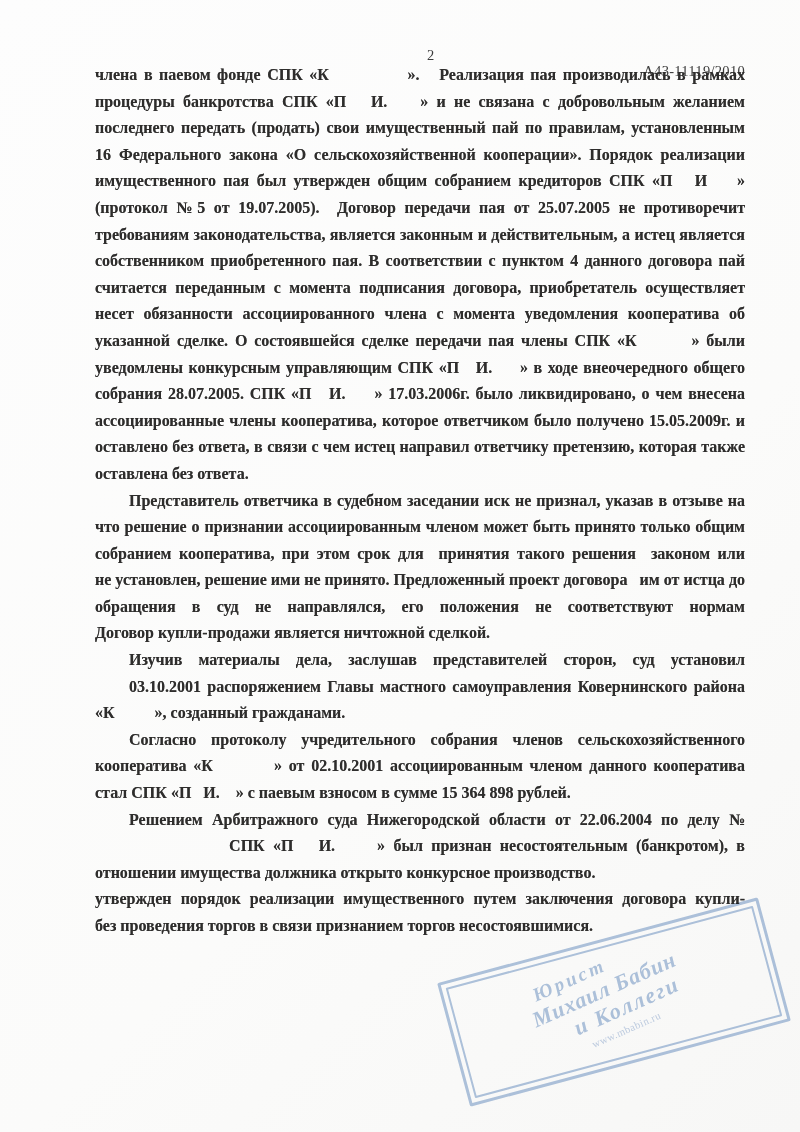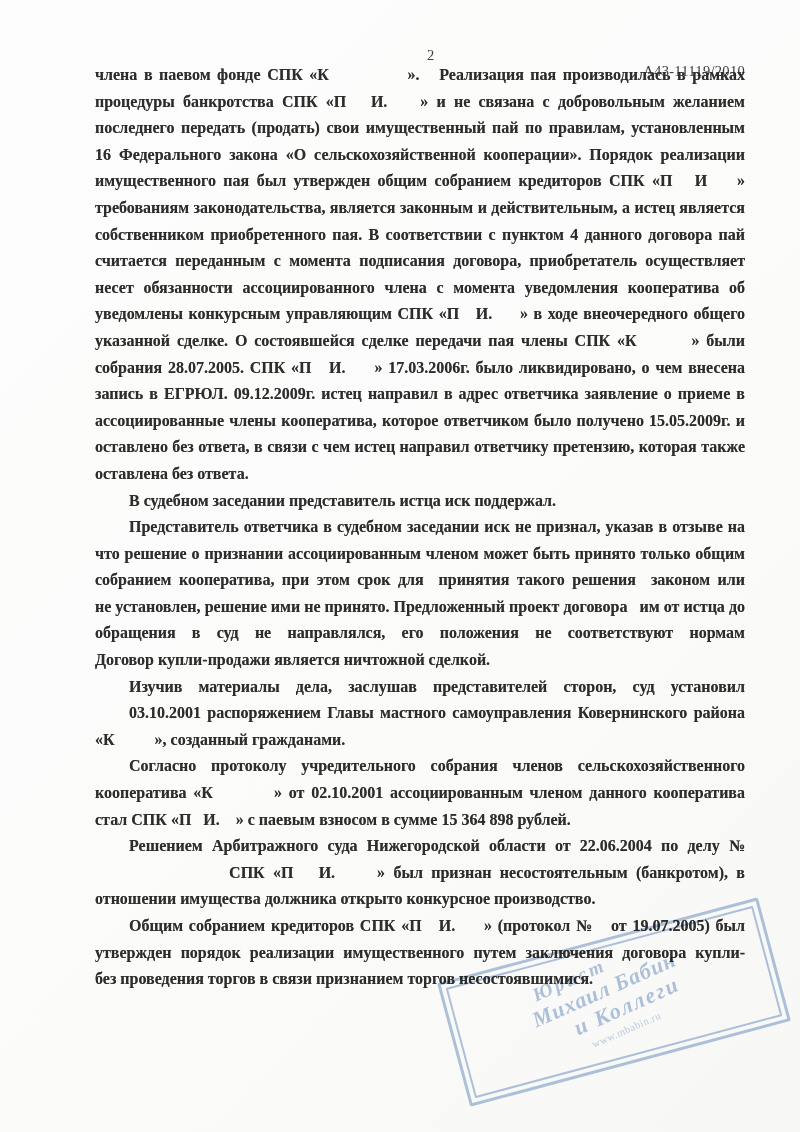--- a/index.html
+++ b/index.html
@@ -81,48 +81,46 @@
     <span class="page-num">2</span>
     <span class="case-num">А43-11119/2010</span>
   </div>
 
   <div class="body-text">
       <div class="line fill">члена в паевом фонде СПК «К&nbsp;&nbsp;&nbsp;&nbsp;&nbsp;&nbsp;&nbsp;&nbsp;&nbsp;&nbsp;&nbsp;&nbsp;».&nbsp;&nbsp;&nbsp;Реализация пая производилась в рамках</div>
       <div class="line fill">процедуры банкротства СПК «П&nbsp;&nbsp;&nbsp;И.&nbsp;&nbsp;&nbsp;&nbsp;» и не связана с добровольным желанием</div>
       <div class="line fill">последнего передать (продать) свои имущественный пай по правилам, установленным ч.4 ст.</div>
       <div class="line fill">16 Федерального закона «О сельскохозяйственной кооперации». Порядок реализации</div>
       <div class="line fill">имущественного пая был утвержден общим собранием кредиторов СПК «П&nbsp;&nbsp;&nbsp;И&nbsp;&nbsp;&nbsp;&nbsp;»</div>
+      <div class="line fill">(протокол №5 от 19.07.2005).&nbsp;&nbsp;Договор передачи пая от 25.07.2005 не противоречит</div>
       <div class="line fill">требованиям законодательства, является законным и действительным, а истец является</div>
       <div class="line fill">собственником приобретенного пая. В соответствии с пунктом 4 данного договора пай</div>
       <div class="line fill">считается переданным с момента подписания договора, приобретатель осуществляет права и</div>
       <div class="line fill">несет обязанности ассоциированного члена с момента уведомления кооператива об</div>
+      <div class="line fill">указанной сделке. О состоявшейся сделке передачи пая члены СПК «К&nbsp;&nbsp;&nbsp;&nbsp;&nbsp;&nbsp;&nbsp;&nbsp;» были</div>
       <div class="line fill">уведомлены конкурсным управляющим СПК «П&nbsp;&nbsp;&nbsp;И.&nbsp;&nbsp;&nbsp;&nbsp;&nbsp;» в ходе внеочередного общего</div>
-      <div class="line fill">указанной сделке. О состоявшейся сделке передачи пая члены СПК «К&nbsp;&nbsp;&nbsp;&nbsp;&nbsp;&nbsp;&nbsp;&nbsp;» были</div>
       <div class="line fill">собрания 28.07.2005. СПК «П&nbsp;&nbsp;&nbsp;И.&nbsp;&nbsp;&nbsp;&nbsp;&nbsp;» 17.03.2006г. было ликвидировано, о чем внесена</div>
-      <div class="line fill">запись в ЕГРЮЛ. 09.12.2009г. истец направил в адрес ответчика заявление о приеме в</div>
       <div class="line fill">ассоциированные члены кооператива, которое ответчиком было получено 15.05.2009г. и</div>
       <div class="line fill">оставлено без ответа, в связи с чем истец направил ответчику претензию, которая также</div>
       <div class="line end">оставлена без ответа.</div>
-      <div class="line end indent">В судебном заседании представитель истца иск поддержал.</div>
       <div class="line fill indent">Представитель ответчика в судебном заседании иск не признал, указав в отзыве на то,</div>
       <div class="line fill">что решение о признании ассоциированным членом может быть принято только общим</div>
       <div class="line fill">собранием кооператива, при этом срок для&nbsp; принятия такого решения&nbsp; законом или уставом</div>
       <div class="line fill">не установлен, решение ими не принято. Предложенный проект договора&nbsp;&nbsp; им от истца до</div>
       <div class="line fill">обращения в суд не направлялся, его положения не соответствуют нормам законодательства.</div>
       <div class="line end">Договор купли-продажи является ничтожной сделкой.</div>
       <div class="line end indent">Изучив материалы дела, заслушав представителей сторон, суд установил следующее.</div>
       <div class="line fill indent">03.10.2001 распоряжением Главы мастного самоуправления Ковернинского района</div>
       <div class="line end">«К&nbsp;&nbsp;&nbsp;&nbsp;&nbsp;&nbsp;&nbsp;&nbsp;&nbsp;&nbsp;», созданный гражданами.</div>
       <div class="line fill indent">Согласно протоколу учредительного собрания членов сельскохозяйственного</div>
       <div class="line fill">кооператива «К&nbsp;&nbsp;&nbsp;&nbsp;&nbsp;&nbsp;&nbsp;&nbsp;&nbsp;» от 02.10.2001 ассоциированным членом данного кооператива</div>
       <div class="line end">стал СПК «П&nbsp;&nbsp;&nbsp;И.&nbsp;&nbsp;&nbsp;&nbsp;» с паевым взносом в сумме 15 364 898 рублей.</div>
       <div class="line fill indent">Решением Арбитражного суда Нижегородской области от 22.06.2004 по делу №</div>
       <div class="line fill">&nbsp;&nbsp;&nbsp;&nbsp;&nbsp;&nbsp;&nbsp;&nbsp;&nbsp;&nbsp;&nbsp;&nbsp;&nbsp;&nbsp;&nbsp;&nbsp;СПК «П&nbsp;&nbsp;&nbsp;И.&nbsp;&nbsp;&nbsp;&nbsp;&nbsp;» был признан несостоятельным (банкротом), в</div>
       <div class="line end">отношении имущества должника открыто конкурсное производство.</div>
-      <div class="line fill indent">Общим собранием кредиторов СПК «П&nbsp;&nbsp;&nbsp;И.&nbsp;&nbsp;&nbsp;&nbsp;&nbsp;» (протокол №&nbsp;&nbsp;&nbsp;от 19.07.2005) был</div>
       <div class="line fill">утвержден порядок реализации имущественного путем заключения договора купли-продажи</div>
       <div class="line end">без проведения торгов в связи признанием торгов несостоявшимися.</div>
     </div>
 
   <div class="stamp">
     <div class="stamp-inner"></div>
     <div class="stamp-text">
       <span class="stamp-l1">Юрист</span>
       <span class="stamp-l2">Михаил Бабин</span>
       <span class="stamp-l3">и Коллеги</span>

